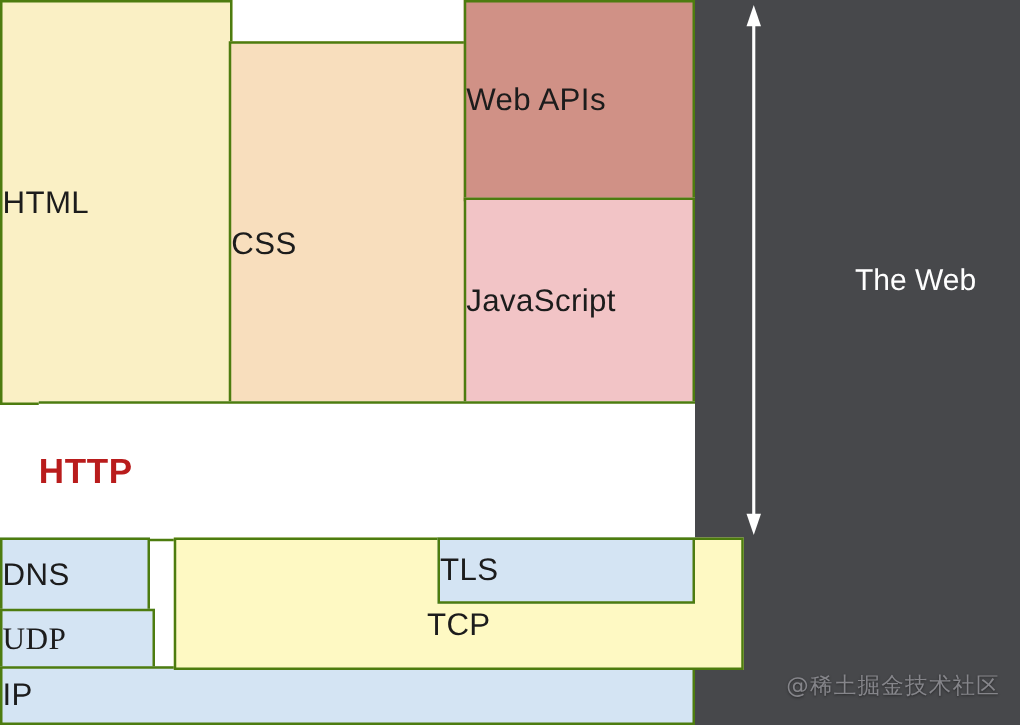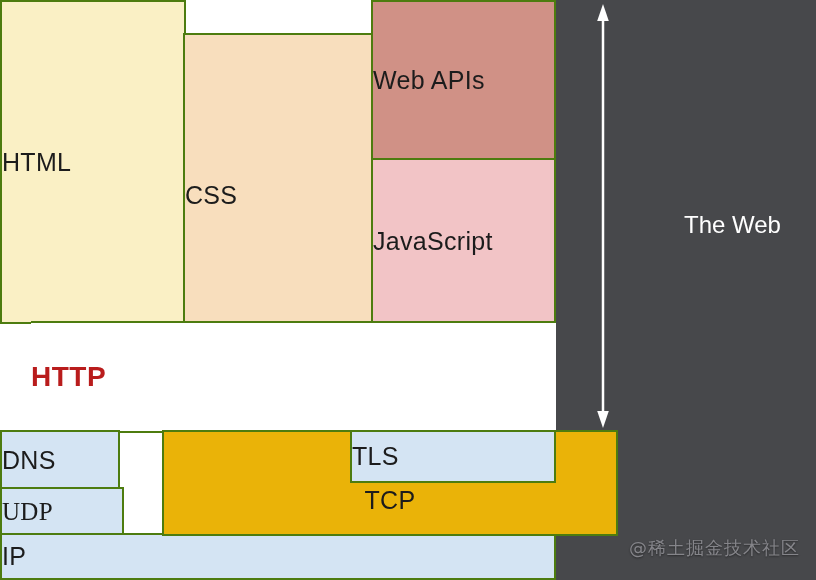--- a/index.html
+++ b/index.html
@@ -29,21 +29,21 @@
   .http-block {
     left: 0; top: 321px; width: 556px; height: 112px;
     background: #ffffff;
     border-left: none; border-right: none;
     font-weight: bold; font-size: 28px; color: #b91c1c;
     letter-spacing: 0.5px;
     margin-left: 31px;
   }
   .dns-block { left: 0;     top: 430px; width: 120px; height: 60px;  background: #d4e4f3; }
   .udp-block { left: 0;     top: 487px; width: 124px; height: 49px;  background: #d4e4f3; font-family: Liberation Serif, serif; }
-  .tcp-block { left: 139px; top: 430px; width: 456px; height: 106px; background: #eab308; z-index: 1; margin-left: 23px; }
+  .tcp-block { left: 139px; top: 430px; width: 456px; height: 106px; background: #fef9c3; z-index: 1; }
   .tls-block { left: 350px; top: 430px; width: 206px; height: 53px;  background: #d4e4f3; z-index: 2; }
   .ip-block  { left: 0;     top: 533px; width: 556px; height: 47px;  background: #d4e4f3; }
   .tcp-block .tcp-label {
     position: absolute;
     top: 53px; left: 0; right: 0;
     text-align: center;
     line-height: 30px;
   }
   .side-panel {
     position: absolute;

